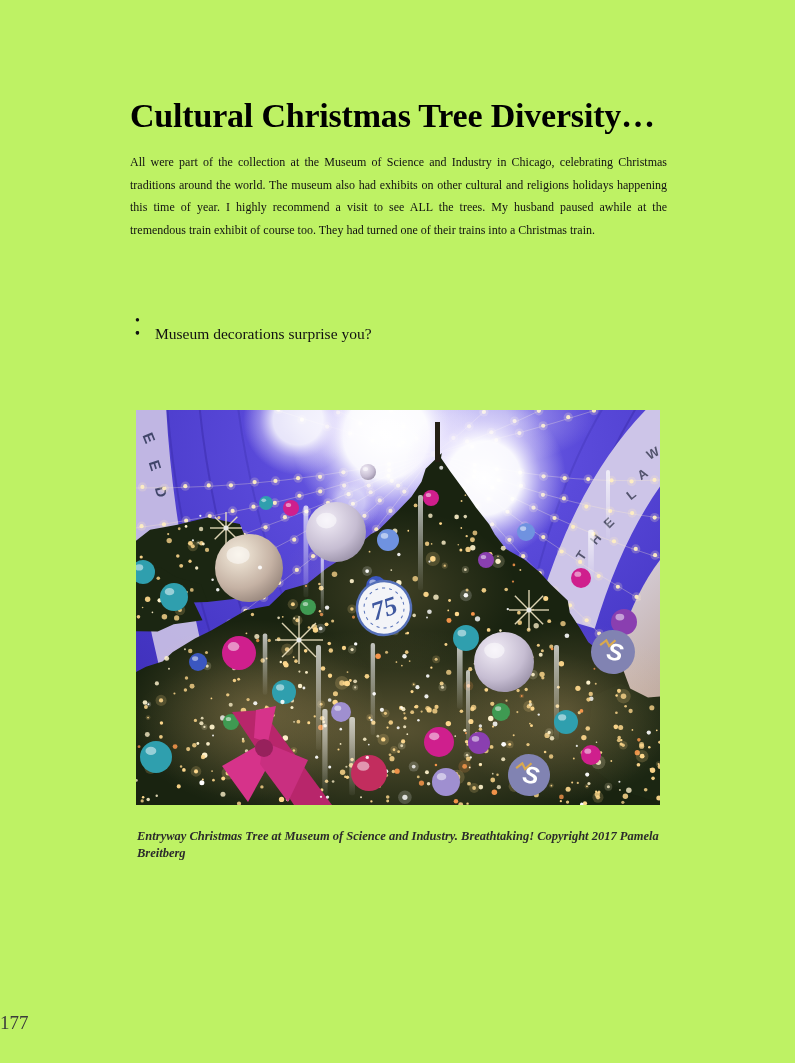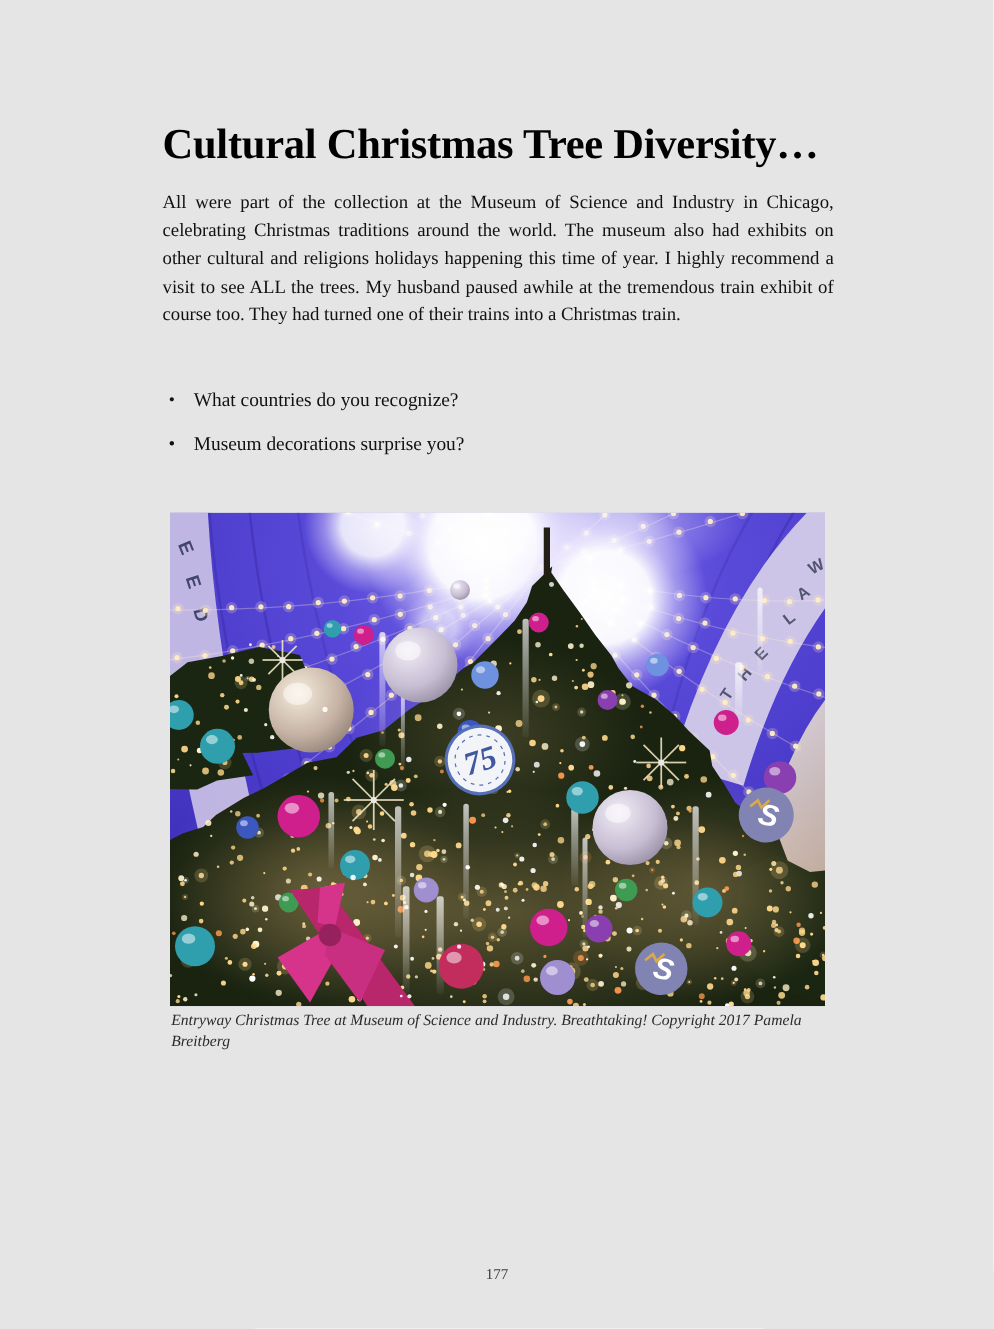--- a/index.html
+++ b/index.html
@@ -1,58 +1,57 @@
 <!DOCTYPE html>
 <html><head>
 <meta charset="utf-8">
 <style>
   html,body{margin:0;padding:0;background:#ffffff;}
   .page{
-    position:relative;width:795px;height:1063px;background:#e5e5e5;overflow:hidden;
+    position:relative;width:795px;height:1063px;background:#bef264;overflow:hidden;
     font-family:"Liberation Serif","DejaVu Serif",serif;color:#1a1a1a;
   }
   .title{
     position:absolute;left:130px;top:97px;width:560px;margin:0;
     font-size:34px;font-weight:bold;letter-spacing:-0.2px;color:#000;
   }
   .para{
     position:absolute;left:130px;top:151px;width:537px;margin:0;
-    font-size:15px;line-height:22.5px;text-align:justify;color:#111;
+    font-size:12px;line-height:22.5px;text-align:justify;color:#111;
   }
   .bullets{
     position:absolute;left:130px;top:310px;width:537px;margin:0;padding:0;list-style:none;
   }
   .bullets li{position:relative;padding-left:25px;margin-bottom:13px;font-size:15.5px;line-height:22px;color:#111;}
   .bullets .marker{position:absolute;left:5px;top:0;font-size:14px;}
   .photo-frame{
     position:absolute;left:136px;top:410px;width:524px;height:395px;margin:0;overflow:hidden;
   }
   .photo-frame svg{display:block;}
   .caption{
-    position:absolute;left:137px;top:808px;width:535px;
-    font-style:italic;font-size:12.5px;line-height:17px;color:#2b2b2b;
+    position:absolute;left:137px;top:828px;width:535px;
+    font-style:italic;font-size:12.5px;line-height:17px;color:#2b2b2b;font-weight:bold;
   }
   .pagenum{
-    position:absolute;left:0;top:1012px;width:100%;text-align:center;
-    font-size:12px;color:#3b3b3b;
+    position:absolute;left:0;top:1012px;width:100%;
+    font-size:19px;color:#3b3b3b;
   }
 </style>
 </head>
 <body>
 
 <div class="page">
 
   <h1 class="title">Cultural Christmas Tree Diversity…</h1>
 
   <p class="para">All were part of the collection at the Museum of Science and Industry in Chicago, celebrating Christmas traditions around the world. The museum also had exhibits on other cultural and religions holidays happening this time of year. I highly recommend a visit to see ALL the trees. My husband paused awhile at the tremendous train exhibit of course too. They had turned one of their trains into a Christmas train.</p>
 
   <ul class="bullets">
     <li>
       <span class="marker">•</span>
-      <span>What countries do you recognize?</span>
     </li>
     <li>
       <span class="marker">•</span>
     </li>
     <li>
       <span class="marker">•</span>
       <span>Museum decorations surprise you?</span>
     </li>
   </ul>
 

